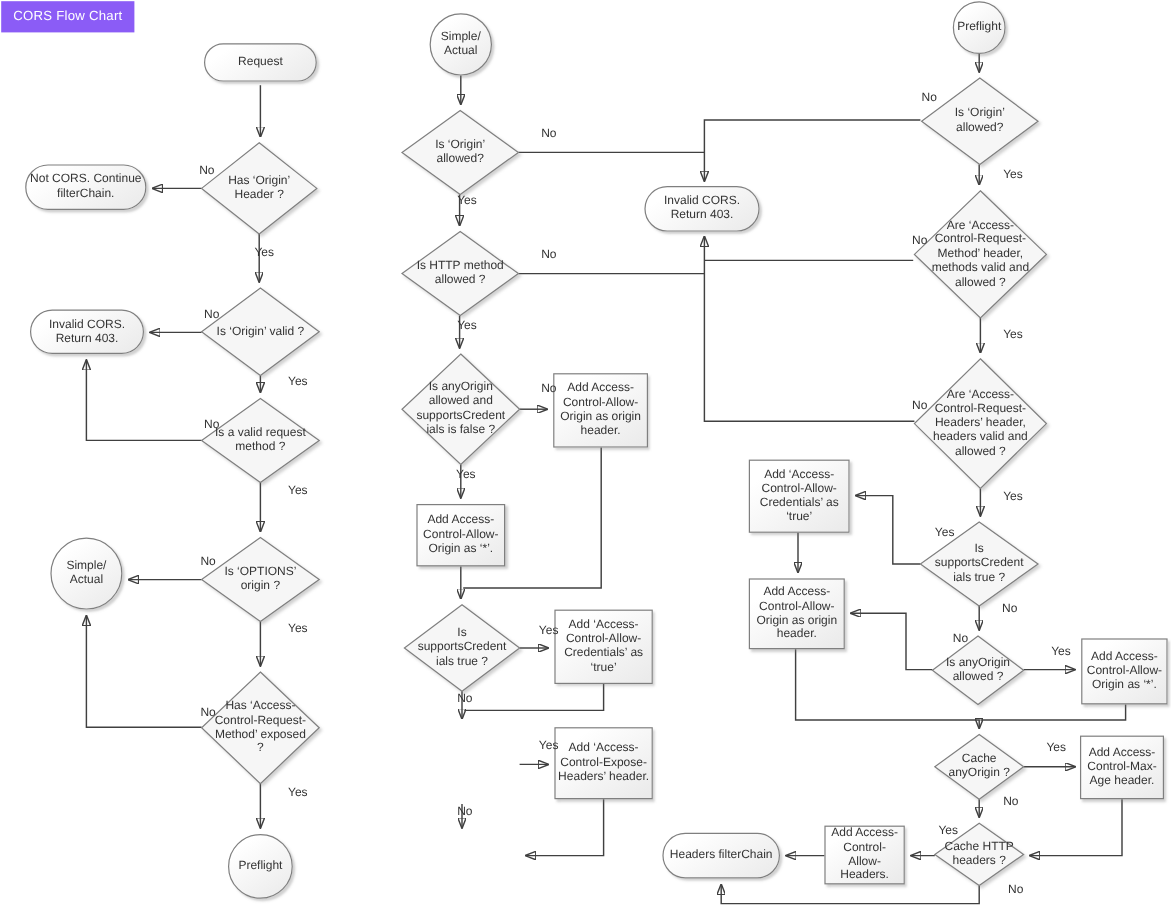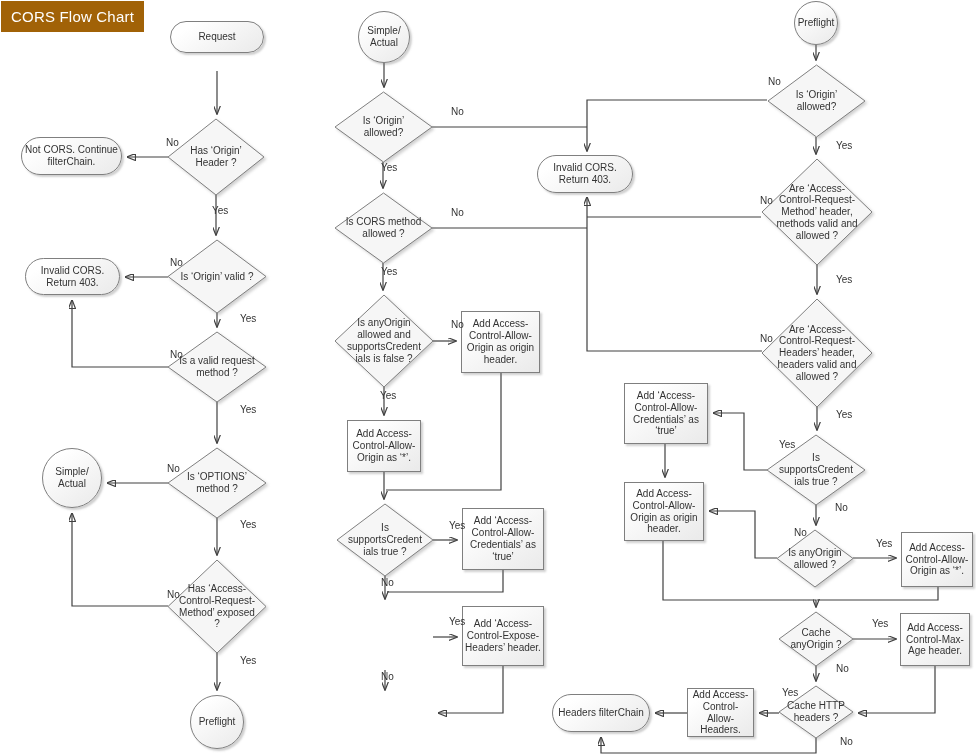--- a/index.html
+++ b/index.html
@@ -1,21 +1,21 @@
 <!DOCTYPE html>
 <html><head>
 <meta charset="utf-8">
 <style>
   html,body{margin:0;padding:0;background:#ffffff;}
   #canvas{position:relative;width:976px;height:756px;background:#ffffff;overflow:hidden;
           font-family:"Liberation Sans",sans-serif;}
   .wires{position:absolute;left:0;top:0;z-index:1;}
   .wires path{stroke:#404040;stroke-width:1.2;fill:none;}
-  #title{position:absolute;left:1px;top:1px;z-index:5;background:#a16207;color:#ffffff;
-         font-size:15px;padding:7px 10px;letter-spacing:.2px;}
+  #title{position:absolute;left:1px;top:1px;z-index:5;background:#8b5cf6;color:#ffffff;
+         font-size:11px;padding:7px 10px;letter-spacing:.2px;}
   .node{position:absolute;z-index:2;display:flex;align-items:center;justify-content:center;
         text-align:center;font-size:10px;line-height:1.18;color:#333333;}
   .lbl{white-space:pre-line;position:relative;z-index:2;padding:0 1px;}
   .term,.circle,.rect{background:linear-gradient(145deg,#ffffff 18%,#ebebeb 95%);
         border:1px solid #7f7f7f;box-shadow:2px 2px 2px rgba(120,120,120,.35);box-sizing:border-box;}
   .term{border-radius:19px;}
   .circle{border-radius:50%;}
   .diamond .dshape{position:absolute;left:0;top:0;width:100%;height:100%;overflow:visible;
         filter:drop-shadow(2px 2px 1.5px rgba(120,120,120,.35));z-index:1;}
   .diamond polygon{fill:#f6f6f6;stroke:#7f7f7f;stroke-width:1;vector-effect:non-scaling-stroke;}
@@ -80,21 +80,21 @@
       <path d="M938,587 L938,600 L817,600"></path>
       <path d="M853,639 L896,639" marker-end="url(#arr)"></path>
       <path d="M816,666 L816,681" marker-end="url(#arr)"></path>
       <path d="M935,666 L935,713 L858,713" marker-end="url(#arr)"></path>
       <path d="M779,713 L759,713" marker-end="url(#arr)"></path>
       <path d="M687,713 L655,713" marker-end="url(#arr)"></path>
       <path d="M816,738 L816,753 L601,753 L601,737" marker-end="url(#arr)"></path>
     </g>
   </svg>
 
-  <div class="node term" style="left:170px;top:21px;width:94px;height:32px">
+  <div class="node term" style="left:170px;top:36px;width:94px;height:32px">
       <span class="lbl">Request</span>
     </div>
   <div class="node diamond" style="left:168px;top:119px;width:96px;height:76px">
       <svg class="dshape" viewBox="0 0 100 100" preserveAspectRatio="none">
         <polygon points="50,0 100,50 50,100 0,50"></polygon>
       </svg>
       <span class="lbl">Has ‘Origin’
 Header ?</span>
     </div>
   <div class="node diamond" style="left:168px;top:240px;width:98px;height:73px">
@@ -116,21 +116,21 @@
         <polygon points="50,0 100,50 50,100 0,50"></polygon>
       </svg>
       <span class="lbl">Is a valid request
 method ?</span>
     </div>
   <div class="node diamond" style="left:168px;top:448px;width:98px;height:70px">
       <svg class="dshape" viewBox="0 0 100 100" preserveAspectRatio="none">
         <polygon points="50,0 100,50 50,100 0,50"></polygon>
       </svg>
       <span class="lbl">Is ‘OPTIONS’
-method ?</span>
+origin ?</span>
     </div>
   <div class="node circle" style="left:42px;top:448px;width:60px;height:60px">
       <span class="lbl">Simple/
 Actual</span>
     </div>
   <div class="node diamond" style="left:168px;top:560px;width:98px;height:93px">
       <svg class="dshape" viewBox="0 0 100 100" preserveAspectRatio="none">
         <polygon points="50,0 100,50 50,100 0,50"></polygon>
       </svg>
       <span class="lbl">Has ‘Access-
@@ -150,21 +150,21 @@
       <svg class="dshape" viewBox="0 0 100 100" preserveAspectRatio="none">
         <polygon points="50,0 100,50 50,100 0,50"></polygon>
       </svg>
       <span class="lbl">Is ‘Origin’
 allowed?</span>
     </div>
   <div class="node diamond" style="left:335px;top:193px;width:97px;height:70px">
       <svg class="dshape" viewBox="0 0 100 100" preserveAspectRatio="none">
         <polygon points="50,0 100,50 50,100 0,50"></polygon>
       </svg>
-      <span class="lbl">Is CORS method
+      <span class="lbl">Is HTTP method
 allowed ?</span>
     </div>
   <div class="node diamond" style="left:335px;top:295px;width:98px;height:92px">
       <svg class="dshape" viewBox="0 0 100 100" preserveAspectRatio="none">
         <polygon points="50,0 100,50 50,100 0,50"></polygon>
       </svg>
       <span class="lbl">Is anyOrigin
 allowed and
 supportsCredent
 ials is false ?</span>

